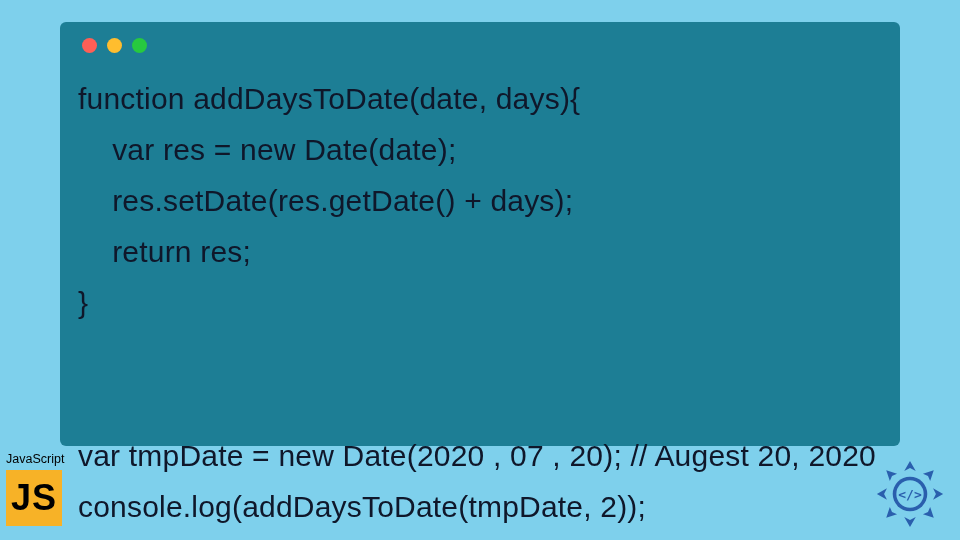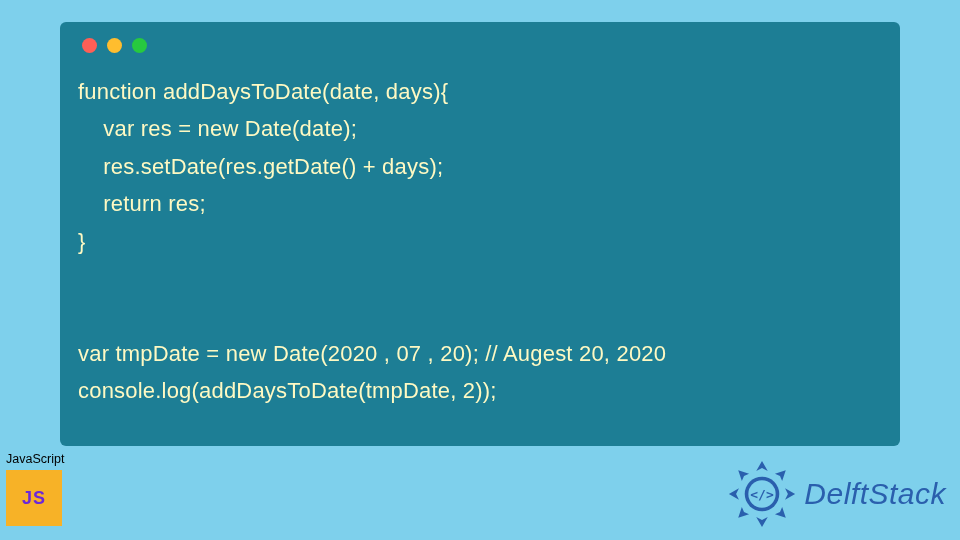--- a/index.html
+++ b/index.html
@@ -29,23 +29,23 @@
   }
   .dot {
     width: 15px;
     height: 15px;
     border-radius: 50%;
   }
   .dot-red { background: #ff5f56; }
   .dot-yellow { background: #ffbd2e; }
   .dot-green { background: #27c93f; }
   .code {
-    color: #fef9c3;
+    color: #0f172a;
     font-family: Arial, Helvetica, sans-serif;
-    font-size: 22px;
+    font-size: 30px;
     line-height: 1.7;
     white-space: pre;
     letter-spacing: 0.2px;
     margin-top: 16px;
   }
   .js-badge {
     position: absolute;
     left: 6px;
     bottom: 14px;
     width: 68px;
@@ -57,22 +57,22 @@
     margin-bottom: 4px;
   }
   .js-box {
     width: 56px;
     height: 56px;
     background: #f7b227;
     display: flex;
     align-items: center;
     justify-content: center;
     font-weight: 800;
-    font-size: 18px;
-    color: #6d28d9;
+    font-size: 36px;
+    color: #000000;
     letter-spacing: 1px;
   }
   .brand {
     position: absolute;
     right: 14px;
     bottom: 10px;
     display: flex;
     align-items: center;
     gap: 6px;
   }
@@ -124,14 +124,13 @@
       <polygon points="96,50 82,42 86,50 82,58"></polygon>
       <polygon points="17,17 32,22 25,25 22,32"></polygon>
       <polygon points="83,17 78,32 75,25 68,22"></polygon>
       <polygon points="17,83 22,68 25,75 32,78"></polygon>
       <polygon points="83,83 68,78 75,75 78,68"></polygon>
     </g>
     <circle cx="50" cy="50" r="24" fill="#2a5fad"></circle>
     <circle cx="50" cy="50" r="19" fill="#7ed0ec"></circle>
     <text x="50" y="57" text-anchor="middle" font-size="18" font-family="monospace" fill="#2a5fad" font-weight="bold">&lt;/&gt;</text>
   </svg>
-  <div class="brand-text">DelftStack</div>
 </div>
 
 </body></html>

